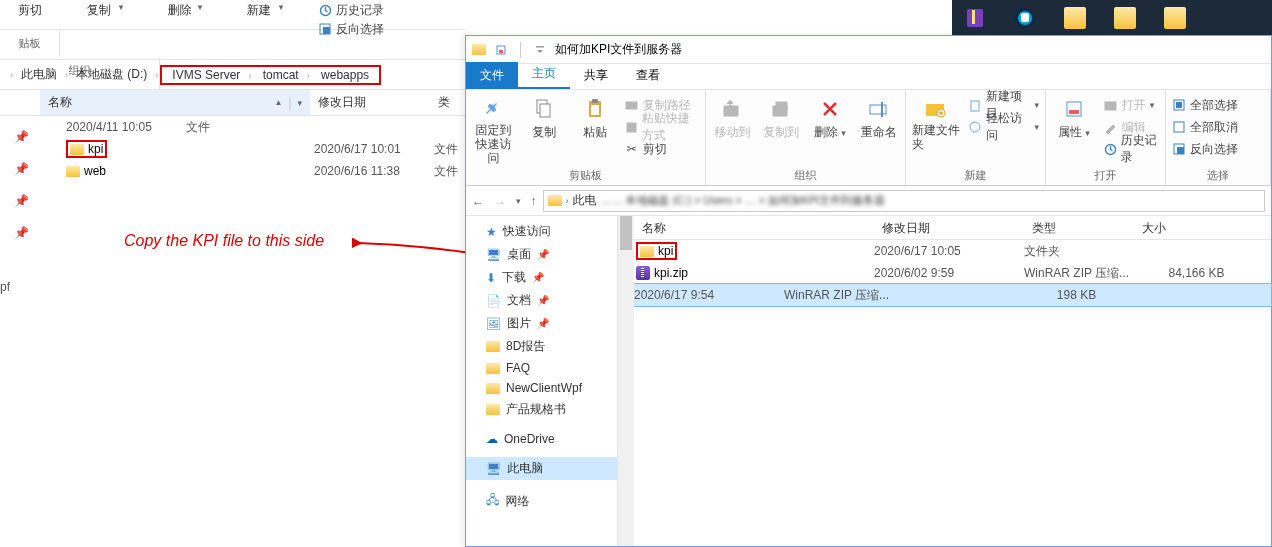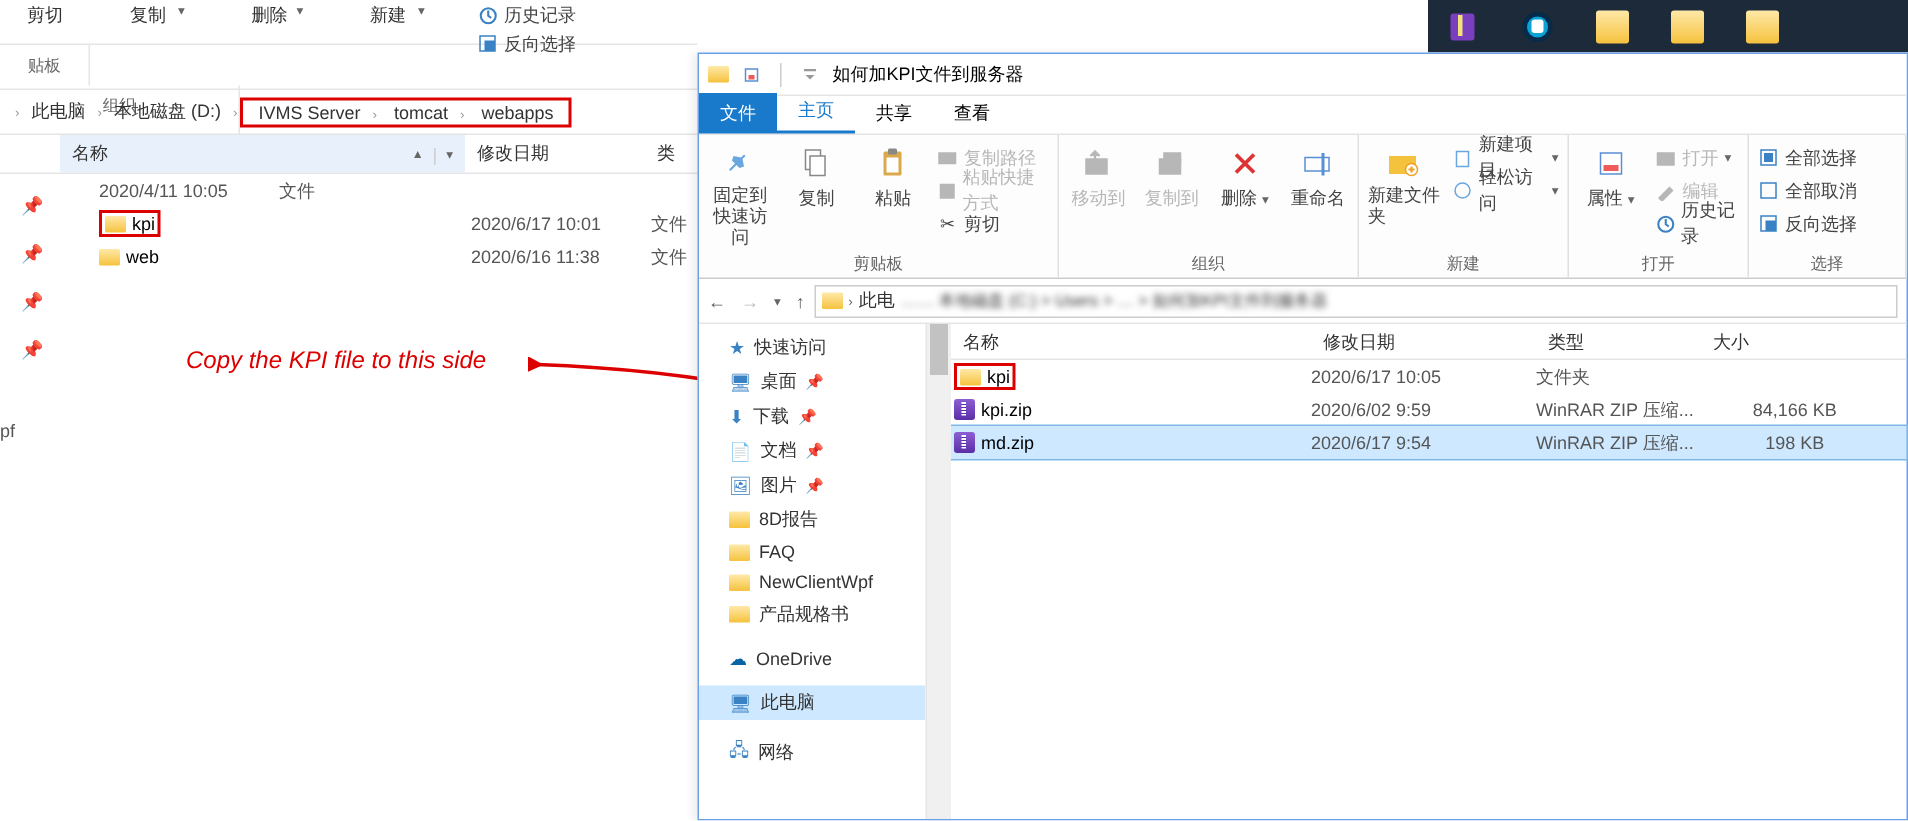--- a/index.html
+++ b/index.html
@@ -563,24 +563,20 @@
           <div class="row">
             <div class="c-name">
               <span class="zip-ico"></span>
               <span>kpi.zip</span>
             </div>
             <div class="c-date">2020/6/02 9:59</div>
             <div class="c-type">WinRAR ZIP 压缩...</div>
             <div class="c-size">84,166 KB</div>
           </div>
           <div class="row sel">
-            <div class="c-name">
-              <span class="zip-ico"></span>
-              <span>md.zip</span>
-            </div>
             <div class="c-date">2020/6/17 9:54</div>
             <div class="c-type">WinRAR ZIP 压缩...</div>
             <div class="c-size">198 KB</div>
           </div>
         </div>
     </div>
   </div>
 </div>
 
 </body></html>

